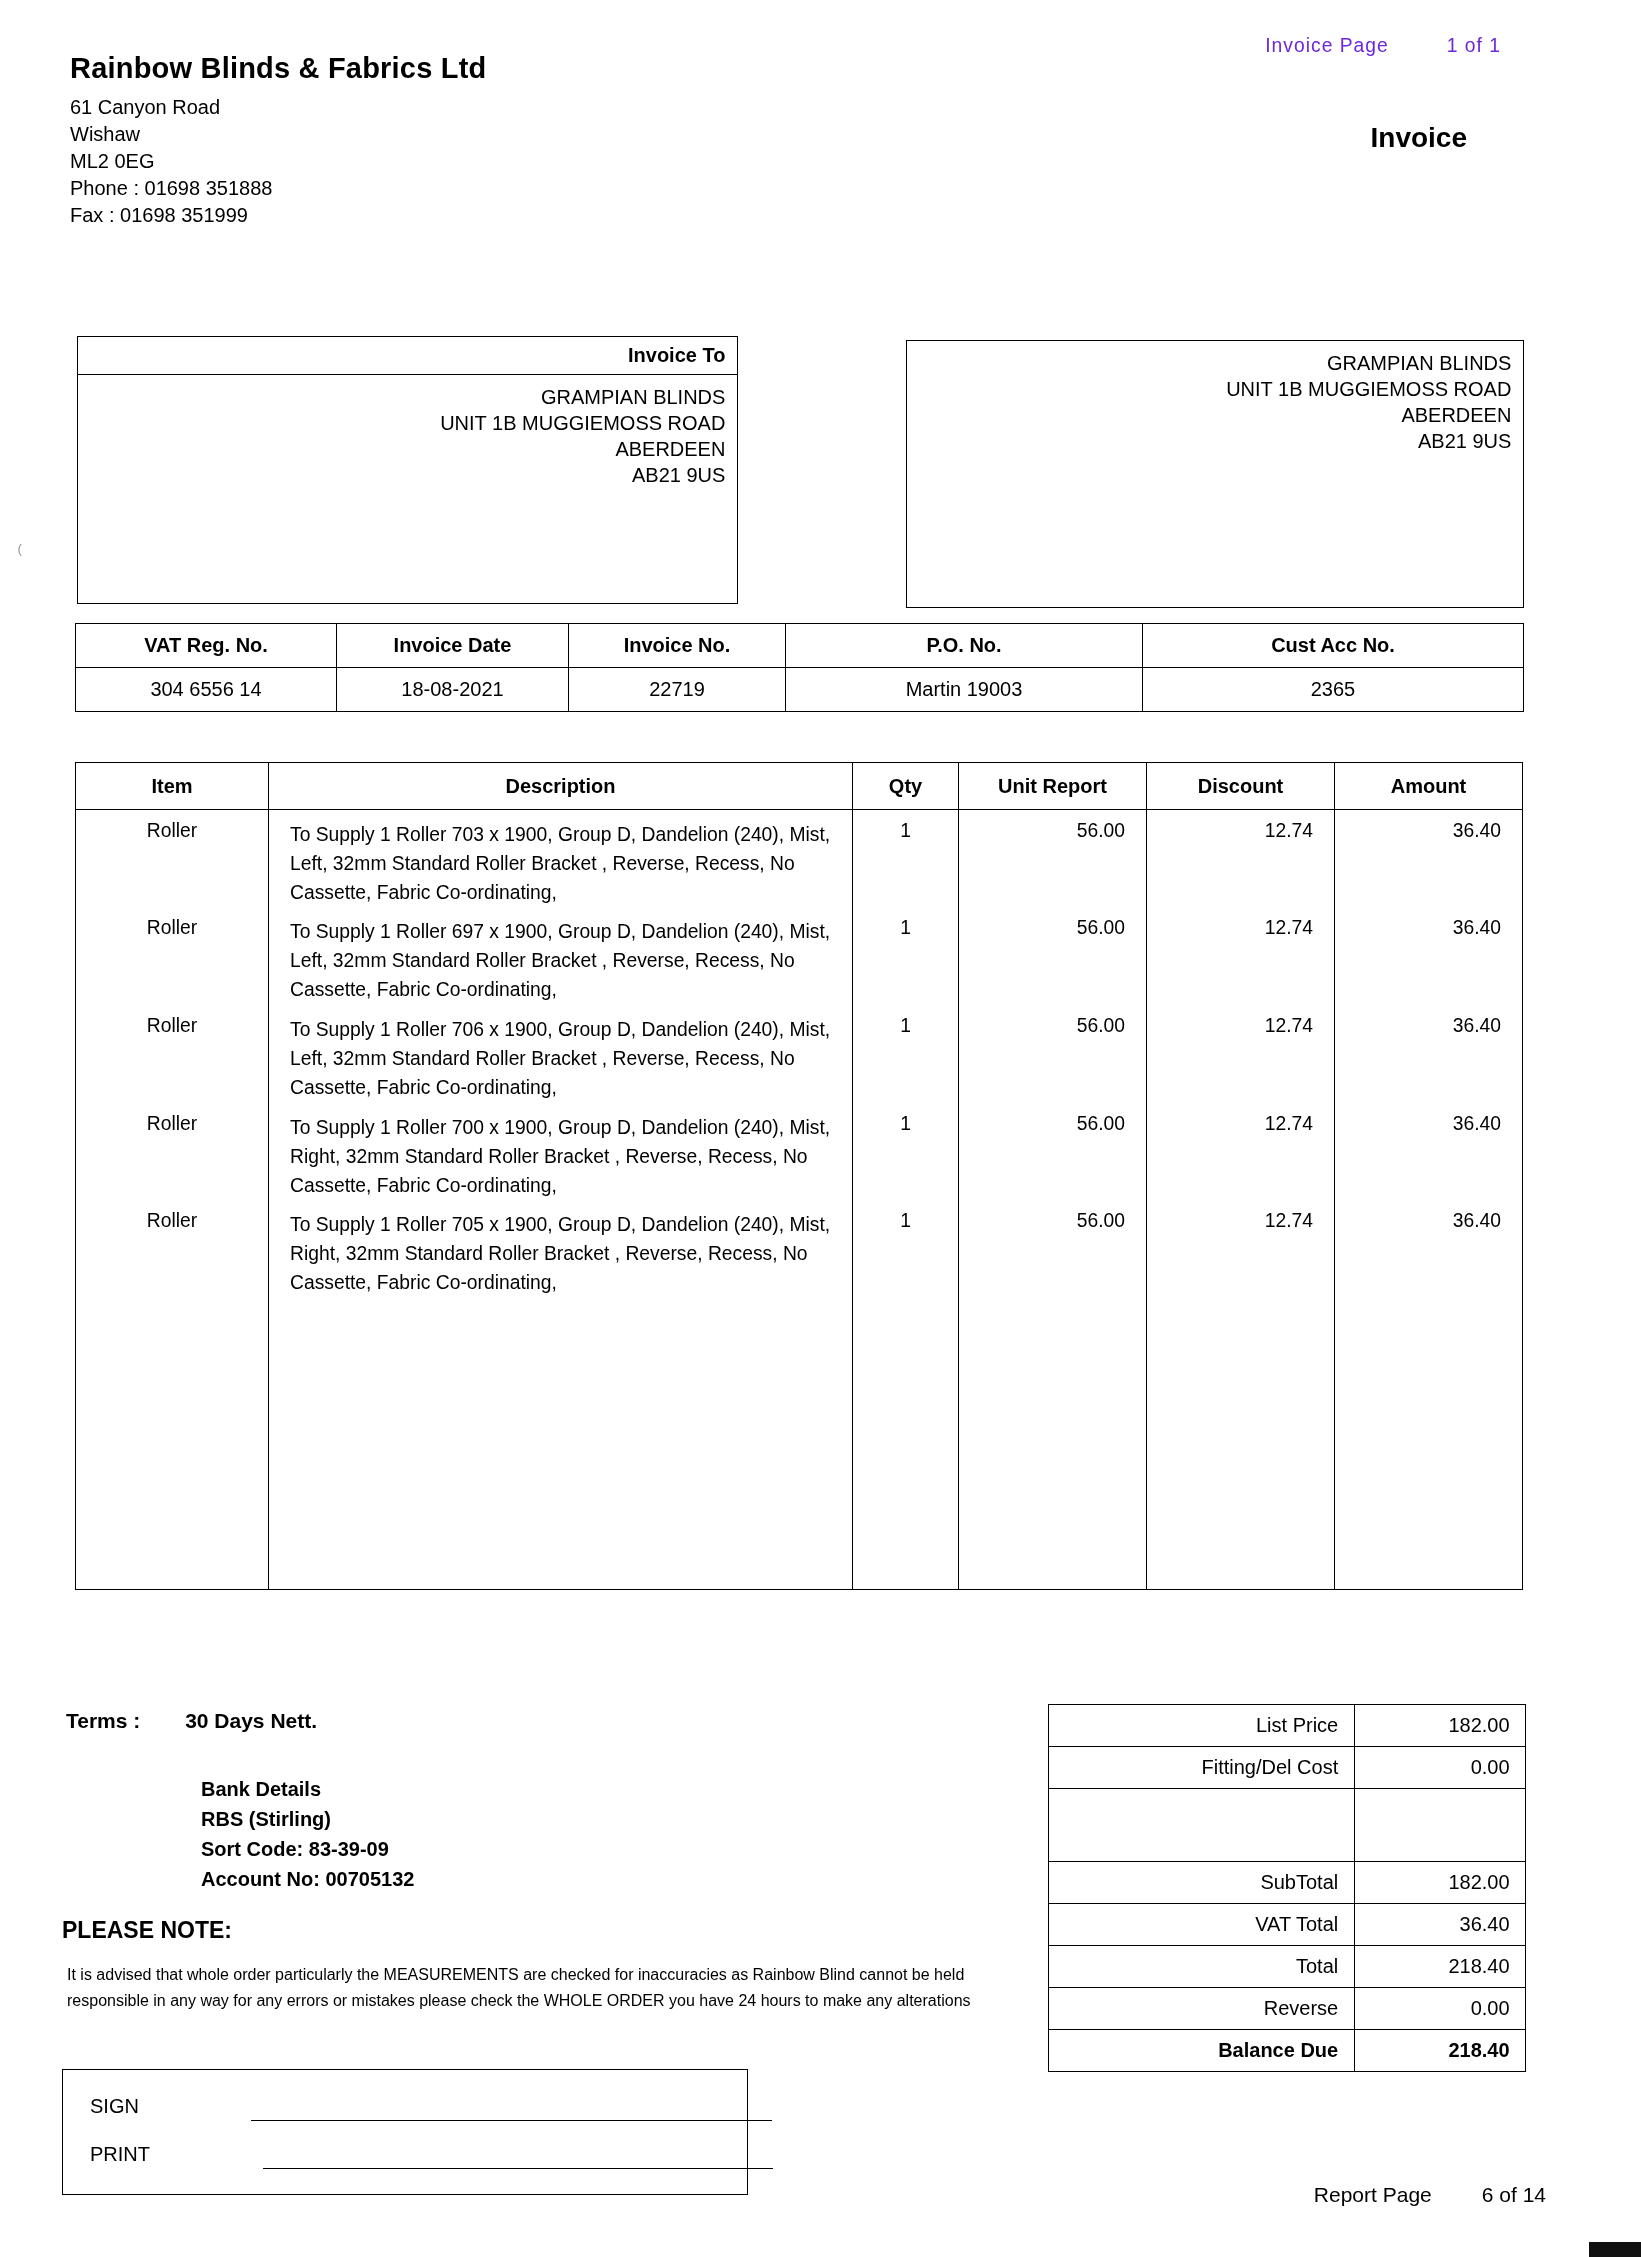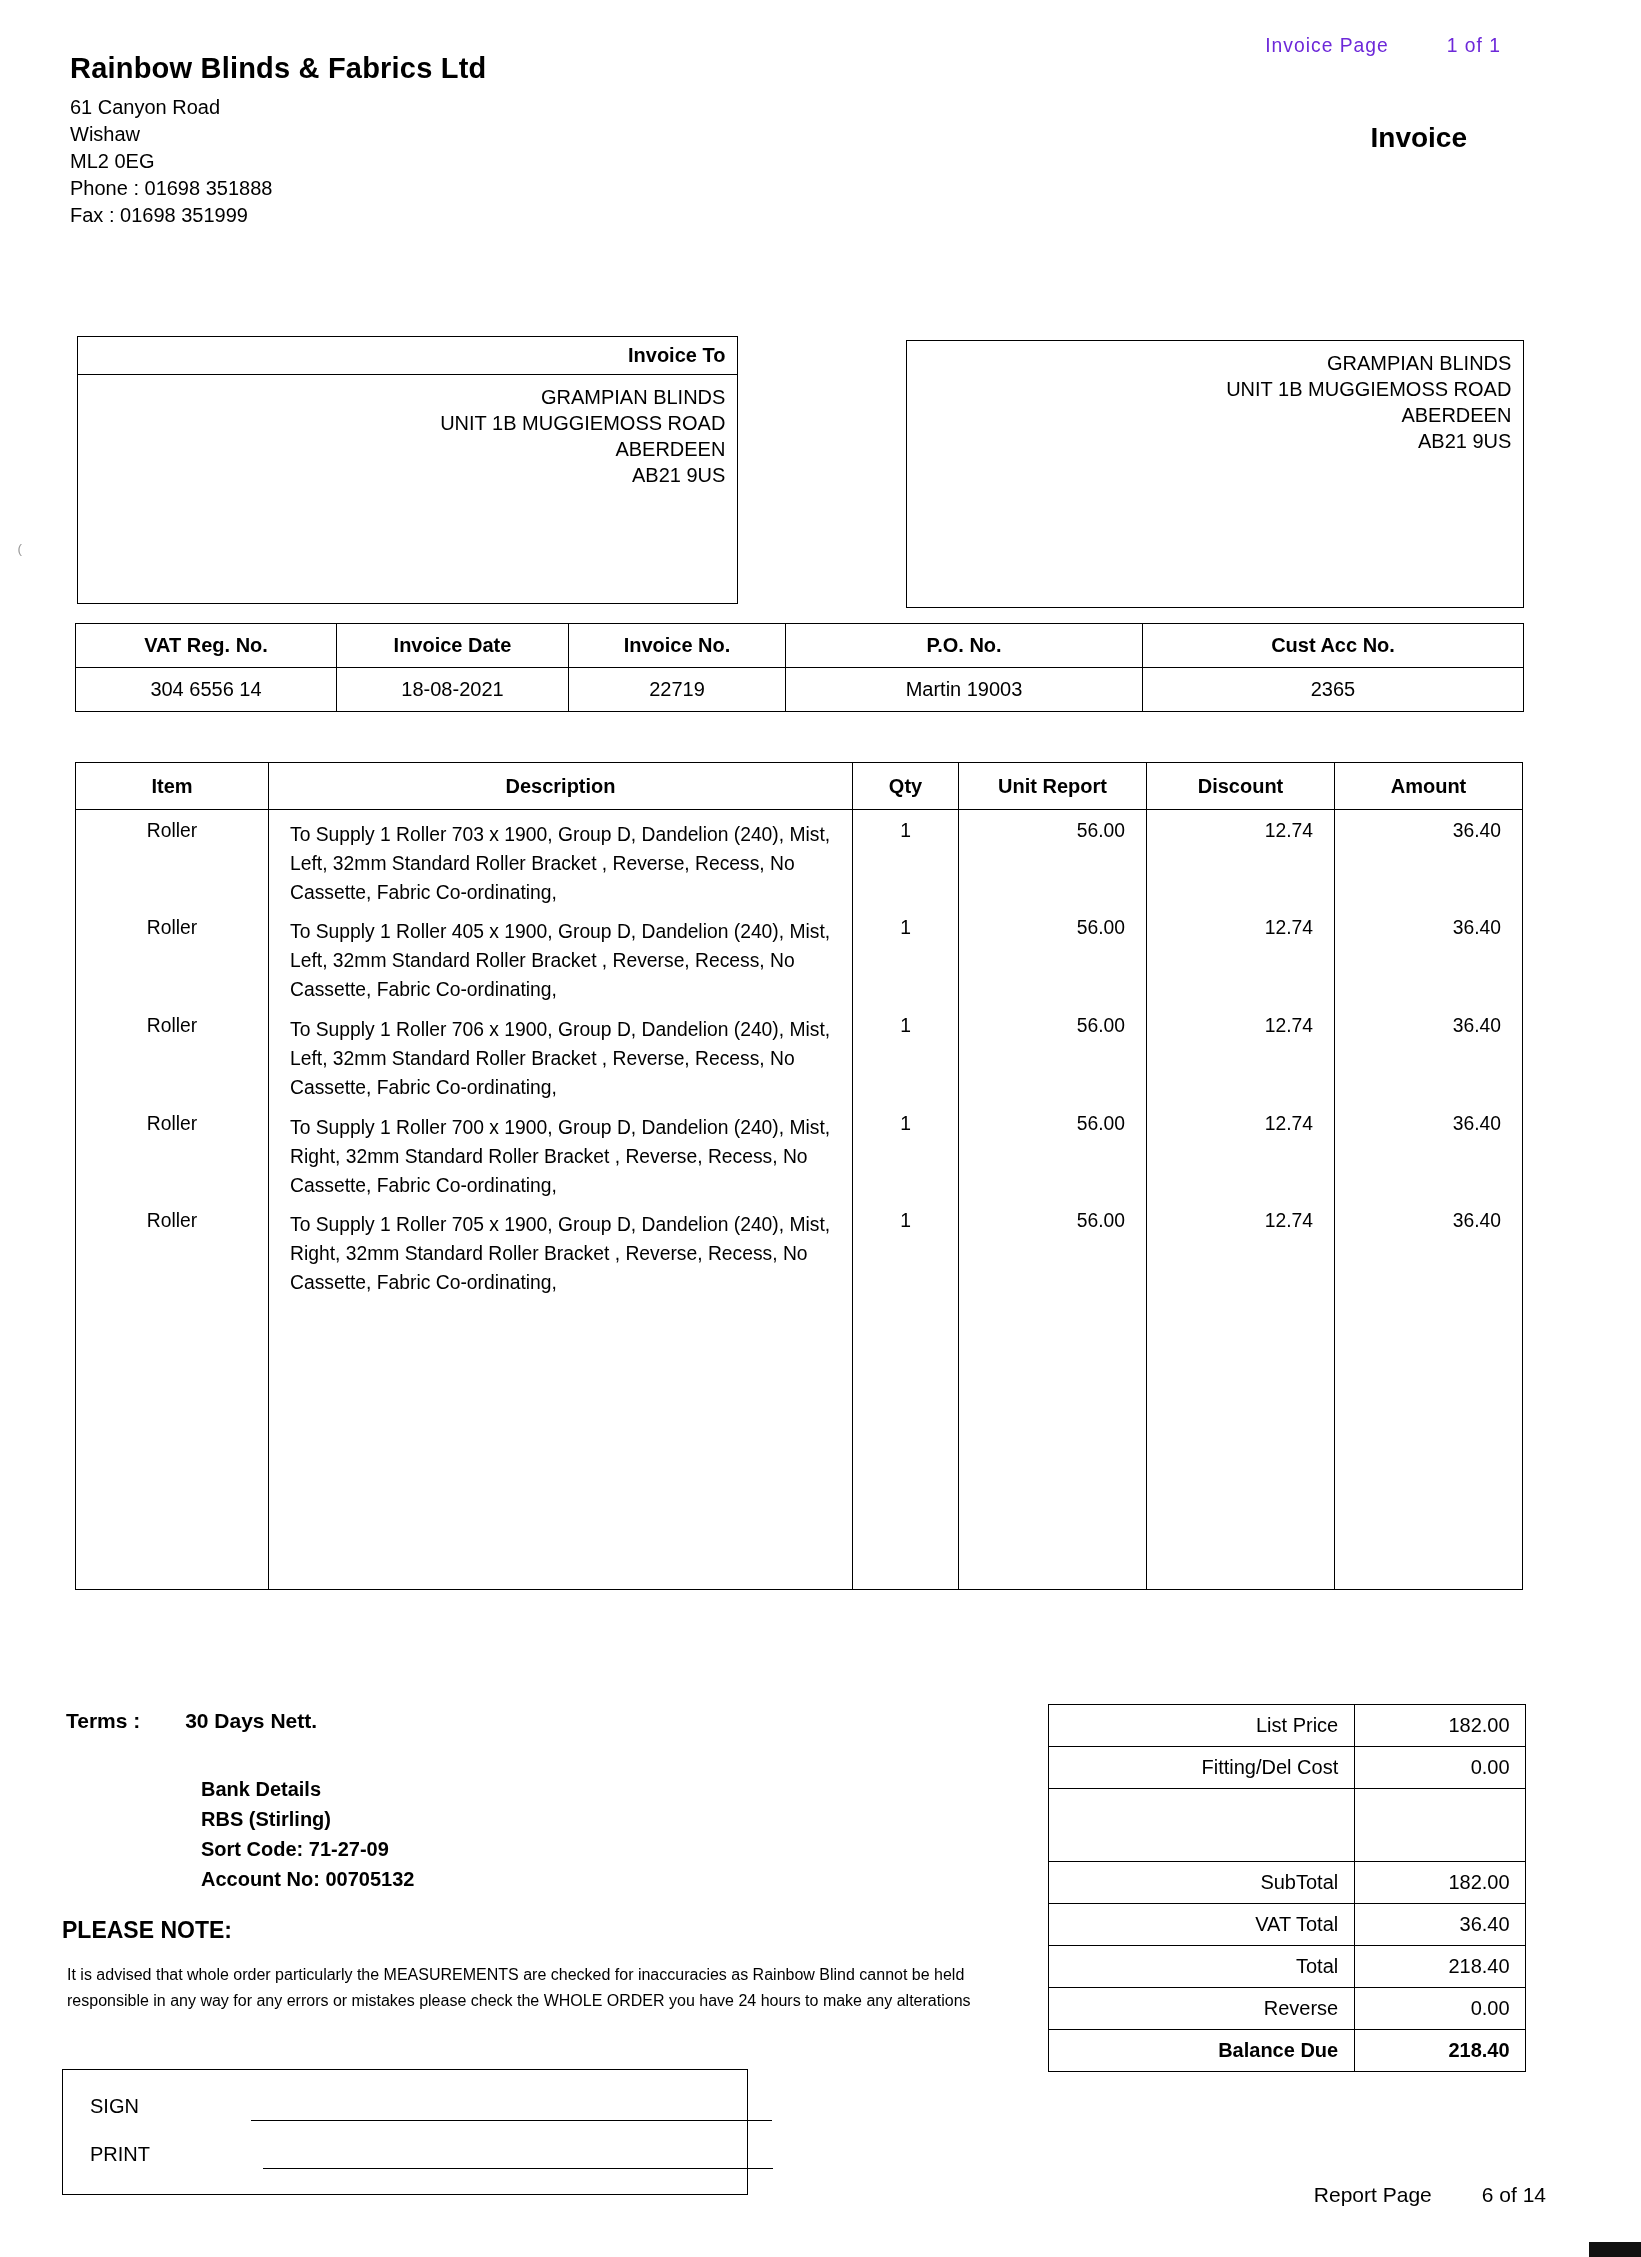--- a/index.html
+++ b/index.html
@@ -285,21 +285,21 @@
     <tr>
       <td class="c-item">Roller</td>
       <td class="c-desc">To Supply 1 Roller  703 x 1900, Group D, Dandelion (240), Mist, Left, 32mm Standard Roller Bracket , Reverse, Recess, No Cassette, Fabric Co-ordinating,</td>
       <td class="c-qty">1</td>
       <td class="c-num">56.00</td>
       <td class="c-num">12.74</td>
       <td class="c-num">36.40</td>
     </tr>
     <tr>
       <td class="c-item">Roller</td>
-      <td class="c-desc">To Supply 1 Roller  405 x 1900, Group D, Dandelion (240), Mist, Left, 32mm Standard Roller Bracket , Reverse, Recess, No Cassette, Fabric Co-ordinating,</td>
+      <td class="c-desc">To Supply 1 Roller  697 x 1900, Group D, Dandelion (240), Mist, Left, 32mm Standard Roller Bracket , Reverse, Recess, No Cassette, Fabric Co-ordinating,</td>
       <td class="c-qty">1</td>
       <td class="c-num">56.00</td>
       <td class="c-num">12.74</td>
       <td class="c-num">36.40</td>
     </tr>
     <tr>
       <td class="c-item">Roller</td>
       <td class="c-desc">To Supply 1 Roller  706 x 1900, Group D, Dandelion (240), Mist, Left, 32mm Standard Roller Bracket , Reverse, Recess, No Cassette, Fabric Co-ordinating,</td>
       <td class="c-qty">1</td>
       <td class="c-num">56.00</td>
@@ -334,21 +334,21 @@
     </table>
 
   <div class="terms-wrap">
     <div class="terms-row">
       <span class="terms-label">Terms :</span>
       <span class="terms-value">30 Days Nett.</span>
     </div>
     <div class="bank-block">
       <div>Bank Details</div>
       <div>RBS (Stirling)</div>
-      <div>Sort Code: 71-27-09</div>
+      <div>Sort Code: 83-39-09</div>
       <div>Account No: 00705132</div>
     </div>
   </div>
 
   <div class="please-note">PLEASE NOTE:</div>
   <div class="note-text">It is advised that whole order particularly the MEASUREMENTS are checked for inaccuracies as Rainbow Blind cannot be held responsible in any way for any errors or mistakes please check the WHOLE ORDER you have 24 hours to make any alterations</div>
 
   <div class="sign-box">
     <div class="sign-row r1">SIGN</div>
     <div class="sign-line l1"></div>

